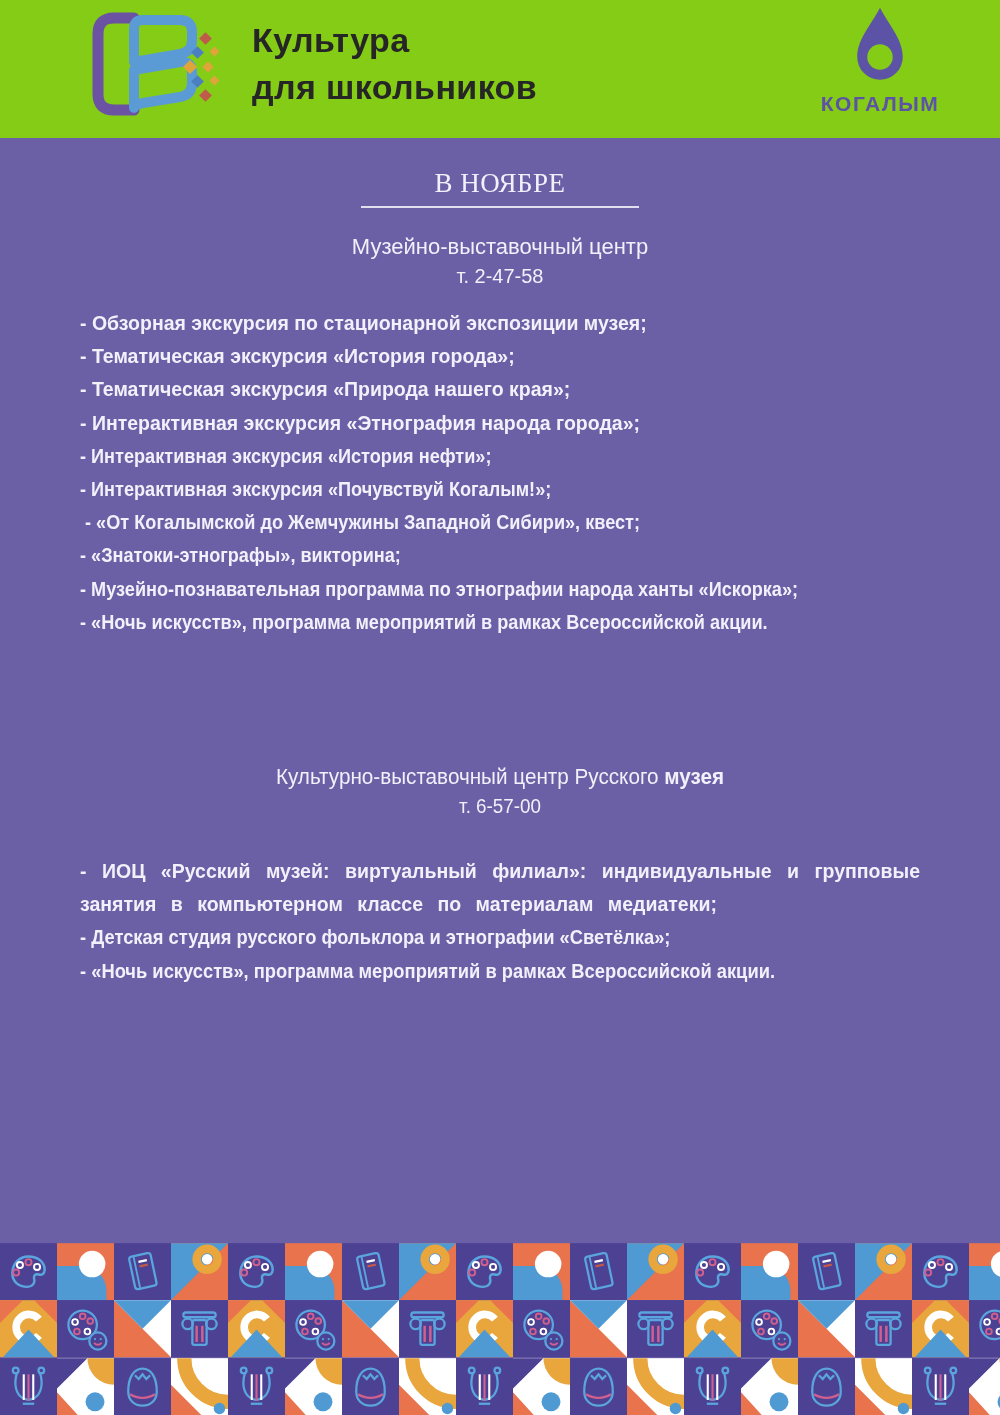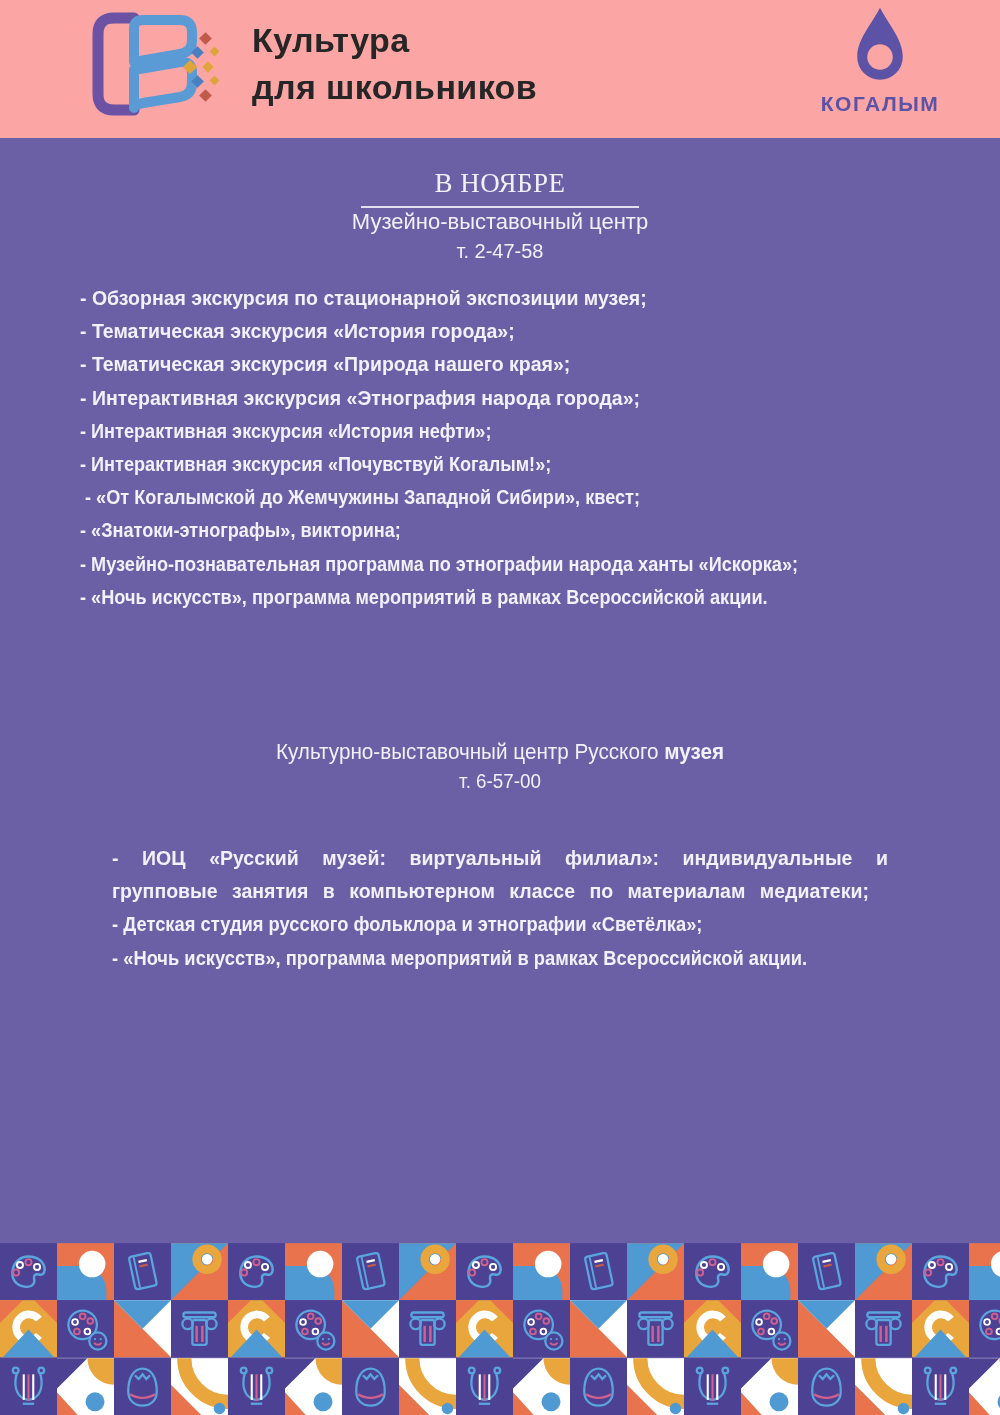--- a/index.html
+++ b/index.html
@@ -1,43 +1,43 @@
 <!DOCTYPE html>
 <html lang="ru"><head>
 <meta charset="utf-8">
 <style>
   html,body{margin:0;padding:0;background:#ffffff;}
   .page{
     position:relative;width:1000px;height:1415px;overflow:hidden;background:#ffffff;
     font-family:"Liberation Sans","DejaVu Sans",sans-serif;
   }
   
-  .header{position:absolute;top:0;left:0;right:0;height:172px;background:#fca5a5;}
+  .header{position:absolute;top:0;left:0;right:0;height:172px;background:#84cc16;}
   .brand{position:absolute;left:84px;top:10px;display:flex;align-items:center;gap:26px;}
   .brand-mark{width:142px;height:108px;}
   .brand-mark svg{width:100%;height:100%;display:block;}
   .brand-text{color:#262626;font-weight:bold;font-size:34px;line-height:47px;letter-spacing:.4px;}
   .kogalym{position:absolute;right:52px;top:6px;width:136px;text-align:center;}
   .kogalym svg{width:82px;height:82px;display:block;margin:0 auto;}
   .kogalym-label{margin-top:4px;color:#5c52a6;font-weight:bold;font-size:21px;letter-spacing:1.5px;}
   
   .poster{
     position:absolute;top:138px;left:0;right:0;bottom:0;
     background:#6b5fa5;color:#f2f0fa;border-top:1px solid #8densh;
   }
   .month-title{margin-top:29px;text-align:center;font-size:27px;line-height:32px;letter-spacing:.5px;font-family:Liberation Serif, serif;}
   .title-rule{width:278px;height:2px;background:rgba(255,255,255,.8);margin:7px auto 0;}
   .sec-name{text-align:center;font-size:22px;line-height:28px;}
   .sec-phone{text-align:center;font-size:20px;line-height:26px;margin-top:2px;}
-  .sec1{}
+  .sec1{margin-top:25px;}
   .sec2{margin-top:124px;}
   .sec2 .sec-name,.sec2 .sec-phone{transform:scaleX(.94);transform-origin:50% 50%;}
   .bold{font-weight:bold;}
   .list{margin-top:18px;padding:0 80px;font-weight:bold;}
-  .sec2 .list{margin-top:48px;padding:0 112px;}
+  .sec2 .list{margin-top:36px;padding:0 80px;}
   .list-item{font-size:19.5px;line-height:33.2px;white-space:pre-wrap;}
   .sec1 .list-item:nth-child(n+5){transform:scaleX(.93);transform-origin:0 50%;}
   .sec2 .list-item:first-child{text-align:justify;word-spacing:9px;white-space:normal;}
   .sec2 .list-item:nth-child(n+2){transform:scaleX(.94);transform-origin:0 50%;}
   
   .footer{position:absolute;left:0;right:0;bottom:0;height:172px;overflow:hidden;}
   .tile-row{display:flex;height:57.33px;}
   .tile{flex:0 0 57px;width:57px;height:100%;}
   .tile svg{width:100%;height:100%;display:block;}
 </style>

